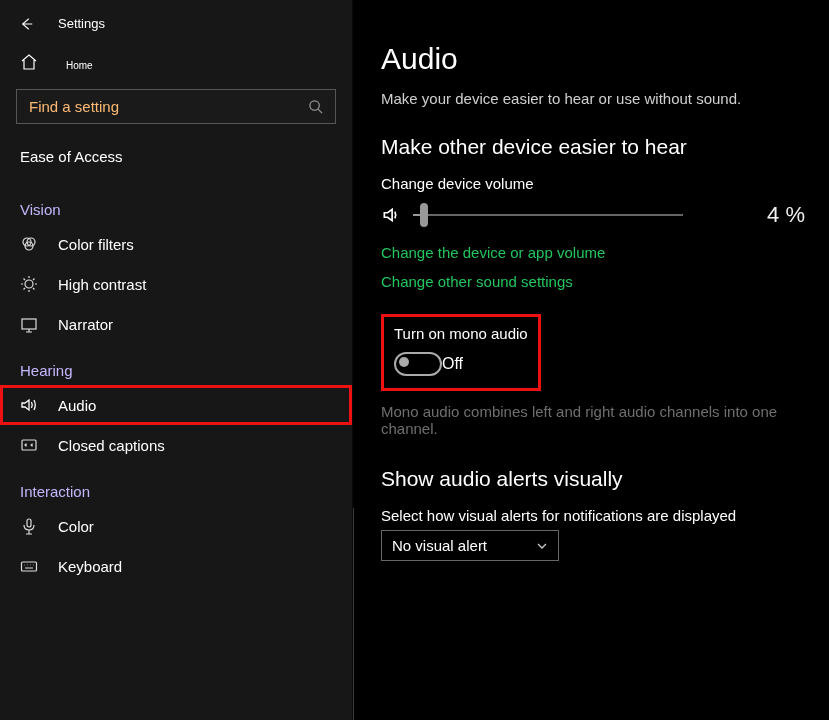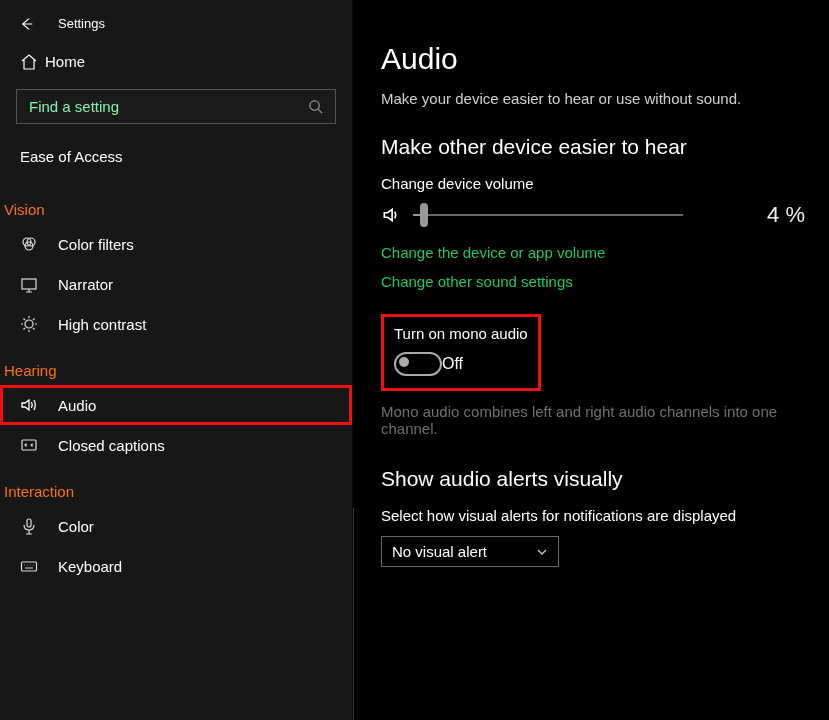--- a/index.html
+++ b/index.html
@@ -1,25 +1,25 @@
 <!DOCTYPE html>
 <html><head>
 <meta charset="utf-8">
 <style>
   html,body{margin:0;padding:0;width:829px;height:720px;background:#000;font-family:"Segoe UI",Tahoma,sans-serif;color:#fff;overflow:hidden}
   .app{display:flex;height:100%}
   .sidebar{width:352px;background:#171717;padding-top:6px;box-sizing:border-box;position:relative}
   .topbar{display:flex;align-items:center;gap:24px;padding:10px 20px;font-size:13px}
   .back{width:14px;height:14px;display:flex;align-items:center;justify-content:center;cursor:pointer}
-  .home-row{display:flex;align-items:flex-start;gap:7px;padding:12px 20px;font-size:15px;cursor:pointer}
+  .home-row{display:flex;align-items:flex-end;gap:28px;padding:12px 20px;font-size:10px;cursor:pointer}
   .home-row svg{flex:none}
   .search-wrap{margin:6px 16px 14px 16px}
-  .search{display:flex;align-items:center;justify-content:space-between;border:1px solid #555;background:#1a1a1a;padding:8px 12px;font-size:15px;color:#86efac;cursor:text}
+  .search{display:flex;align-items:center;justify-content:space-between;border:1px solid #555;background:#1a1a1a;padding:8px 12px;font-size:15px;color:#fdba74;cursor:text}
   .category{padding:10px 20px 18px 20px;font-size:15px;font-weight:400}
-  .section-label{padding:18px 20px 6px 4px;color:#f97316;font-size:15px}
+  .section-label{padding:18px 20px 6px 20px;color:#c4b5fd;font-size:15px}
   .nav-item{display:flex;align-items:center;gap:20px;padding:11px 20px;font-size:15px;cursor:pointer}
   .nav-item.selected{outline:3px solid #e11;outline-offset:-3px}
   .nav-ico{width:18px;height:18px;display:flex;align-items:center;justify-content:center;flex:none}
   .main{flex:1;background:#000;padding:42px 24px 0 28px;box-sizing:border-box;position:relative;border-left:1px solid #0a0a0a}
   .vline{position:absolute;left:0;top:508px;bottom:0;width:1px;background:#3a3a3a}
   h1{margin:0 0 14px 0;font-weight:400;font-size:30px}
   .sub{color:#d0d0d0;font-size:15px;margin-bottom:28px}
   h2{margin:0 0 16px 0;font-weight:400;font-size:21px}
   h3{margin:0 0 10px 0;font-weight:400;font-size:15px}
   .vol-row{display:flex;align-items:center;gap:12px;margin-bottom:16px}
@@ -27,21 +27,21 @@
   .slider .track{position:absolute;top:50%;left:0;right:0;height:2px;background:#666;transform:translateY(-50%)}
   .slider .fill{position:absolute;top:50%;left:0;height:2px;background:#999;transform:translateY(-50%)}
   .slider .thumb{position:absolute;top:50%;width:8px;height:24px;background:#999;border-radius:4px;transform:translate(-50%,-50%)}
   .vol-val{font-size:22px;color:#eee;white-space:nowrap;margin-left:auto}
   .dim{color:#22c55e;font-size:15px;margin-bottom:12px}
   .hl-box{border:3px solid #e11;padding:8px 10px 12px 10px;display:inline-block;margin-top:12px;margin-bottom:12px}
   .toggle-row{display:flex;align-items:center;margin-top:8px}
   .toggle{width:44px;height:20px;border:2px solid #aaa;border-radius:12px;position:relative;cursor:pointer}
   .toggle .knob{position:absolute;left:3px;top:3px;width:10px;height:10px;border-radius:50%;background:#aaa}
   .desc{color:#6f6f6f;font-size:15px;max-width:440px;margin-bottom:30px}
-  .dd{display:inline-flex;align-items:center;justify-content:space-between;border:1px solid #666;padding:6px 10px;font-size:15px;min-width:156px;cursor:pointer;margin-top:6px}
+  .dd{display:inline-flex;align-items:center;justify-content:space-between;border:1px solid #666;padding:6px 10px;font-size:15px;min-width:156px;cursor:pointer;}
   svg{display:block}
 </style>
 </head>
 <body>
 
 <div class="app">
   <aside class="sidebar">
     <div class="topbar">
       <span class="back">
         <svg width="16" height="16" viewBox="0 0 16 16" stroke="#fff" fill="none" stroke-width="1.2">
@@ -81,34 +81,34 @@
             <circle cx="7" cy="7" r="4"></circle>
             <circle cx="11" cy="7" r="4"></circle>
             <circle cx="9" cy="11" r="4"></circle>
           </svg>
         </span>
       <span>Color filters</span>
     </div>
     <div class="nav-item">
       <span class="nav-ico">
           <svg width="18" height="18" viewBox="0 0 18 18" stroke="#ddd" fill="none" stroke-width="1.2">
+            <circle cx="9" cy="9" r="4"></circle>
+            <path d="M9 1 V3 M9 15 V17 M1 9 H3 M15 9 H17 M3.5 3.5 L5 5 M13 13 L14.5 14.5 M3.5 14.5 L5 13 M13 5 L14.5 3.5"></path>
+          </svg>
+        </span>
+      <span>High contrast</span>
+    </div>
+    <div class="nav-item">
+      <span class="nav-ico">
+          <svg width="18" height="18" viewBox="0 0 18 18" stroke="#ddd" fill="none" stroke-width="1.2">
             <rect x="2" y="4" width="14" height="10"></rect>
             <path d="M9 14 V17 M6 17 H12"></path>
           </svg>
         </span>
       <span>Narrator</span>
-    </div>
-    <div class="nav-item">
-      <span class="nav-ico">
-          <svg width="18" height="18" viewBox="0 0 18 18" stroke="#ddd" fill="none" stroke-width="1.2">
-            <circle cx="9" cy="9" r="4"></circle>
-            <path d="M9 1 V3 M9 15 V17 M1 9 H3 M15 9 H17 M3.5 3.5 L5 5 M13 13 L14.5 14.5 M3.5 14.5 L5 13 M13 5 L14.5 3.5"></path>
-          </svg>
-        </span>
-      <span>High contrast</span>
     </div>
 
     <div class="section-label">Hearing</div>
     <div class="nav-item selected">
       <span class="nav-ico">
           <svg width="18" height="18" viewBox="0 0 18 18" stroke="#fff" fill="none" stroke-width="1.3">
             <path d="M2 7 H5 L9 4 V14 L5 11 H2 Z"></path>
             <path d="M11.5 6 Q13 9 11.5 12 M14 4 Q16.5 9 14 14"></path>
           </svg>
         </span>

